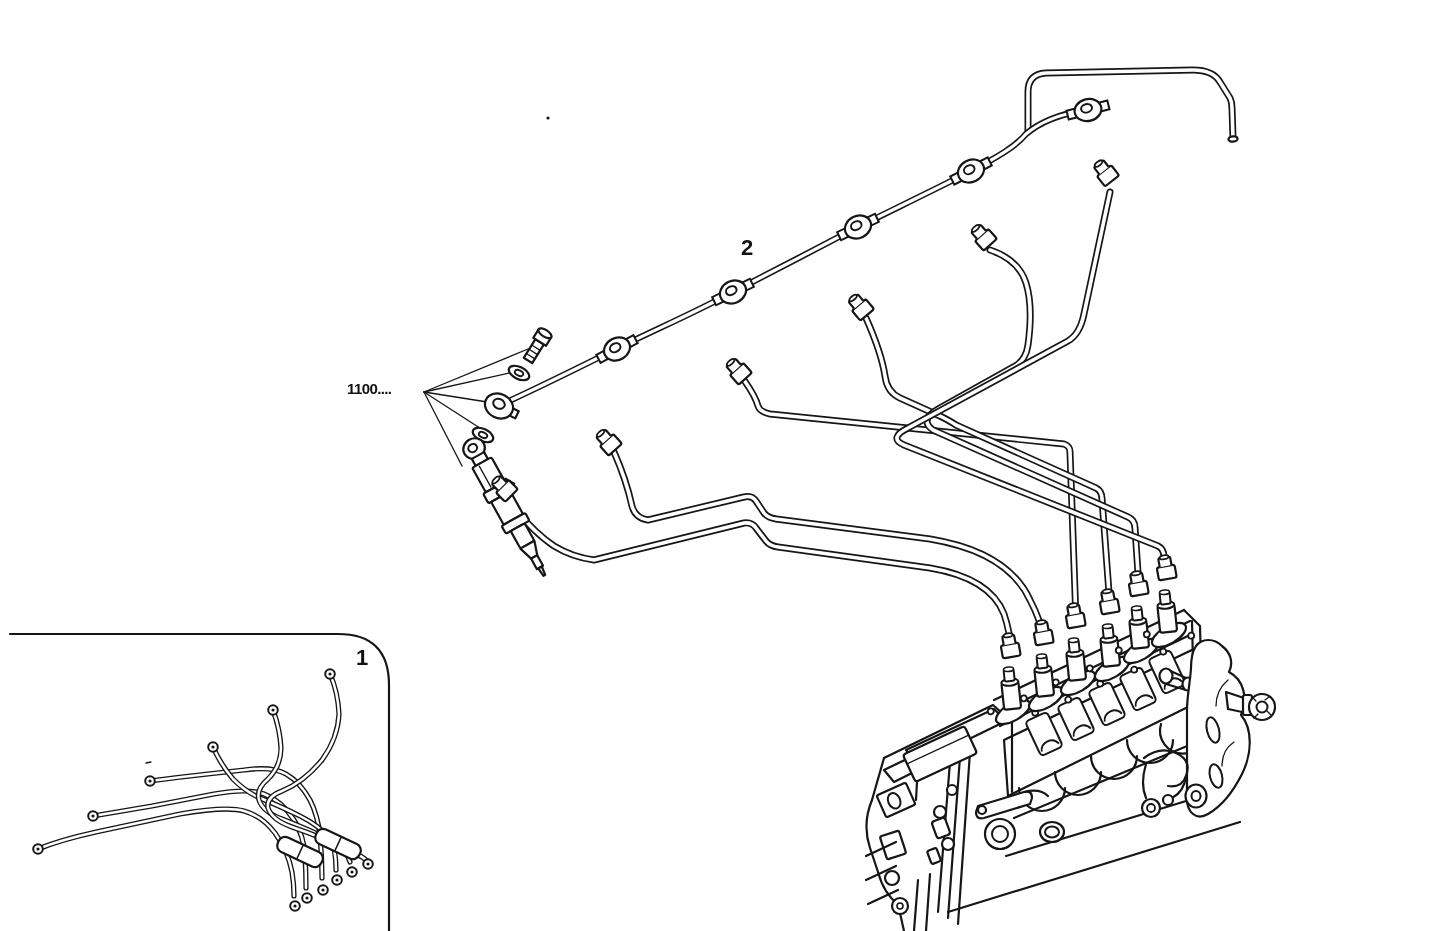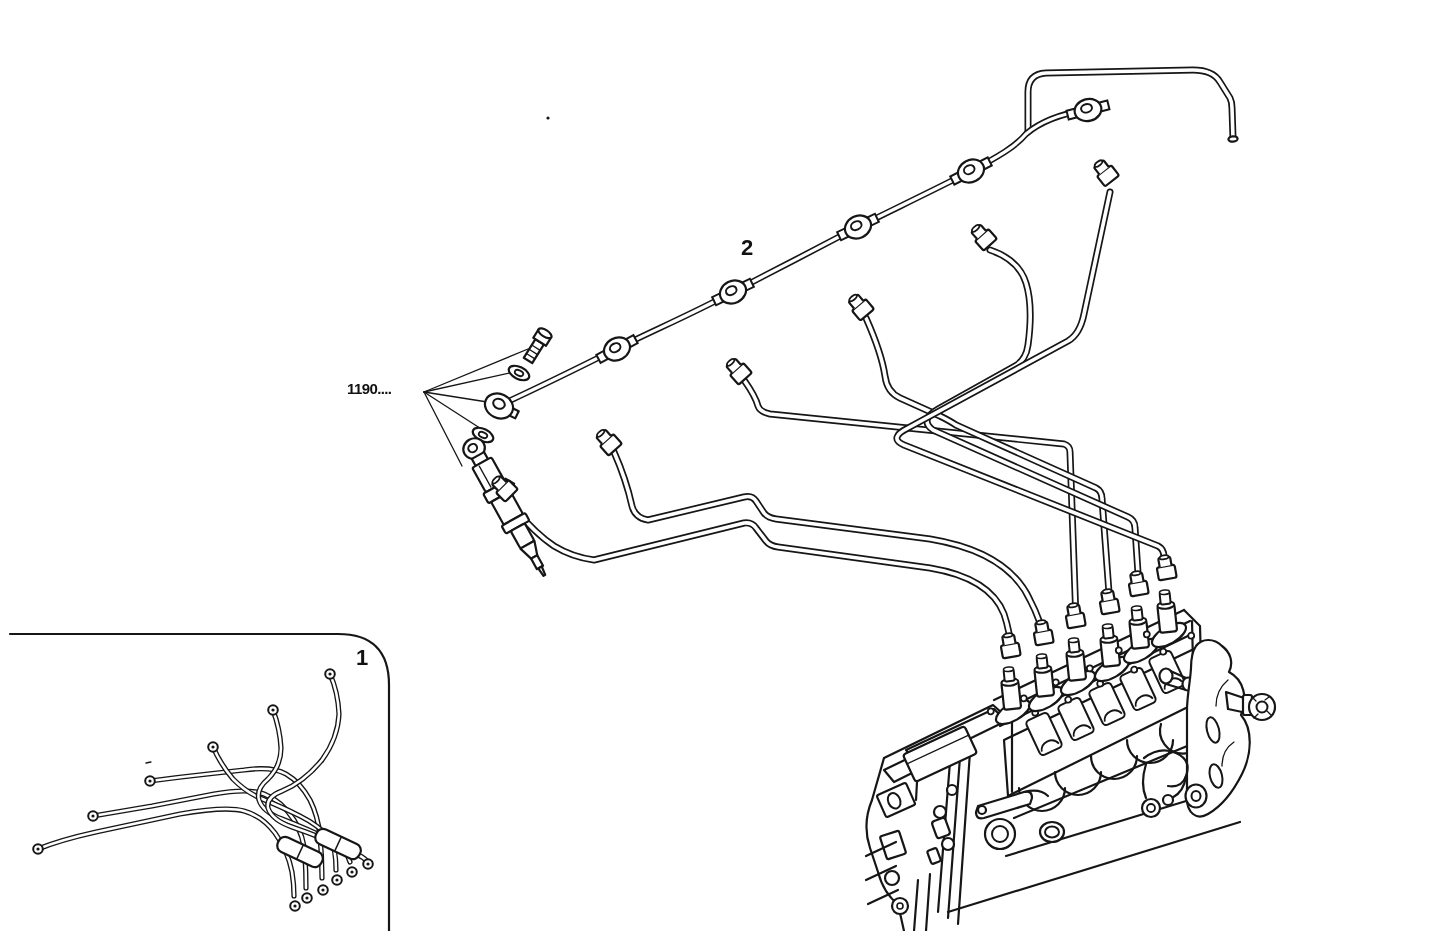--- a/index.html
+++ b/index.html
@@ -329,16 +329,16 @@
         <circle cx="1151" cy="808" r="4" fill="none" stroke="#161616" stroke-width="1.8"></circle>
         <circle cx="1168" cy="800" r="5" class="wfill"></circle>
       </g>
     </g>
   </g>
 
   <circle cx="548" cy="118" r="1.6" fill="#161616"></circle>
 </svg>
 
 <div class="callout" id="callout-2">2</div>
-<div class="callout" id="callout-1420">1190....</div>
+<div class="callout" id="callout-1420">1100....</div>
 <div class="callout" id="callout-1">1</div>
 
 </div>
 
 </body></html>

